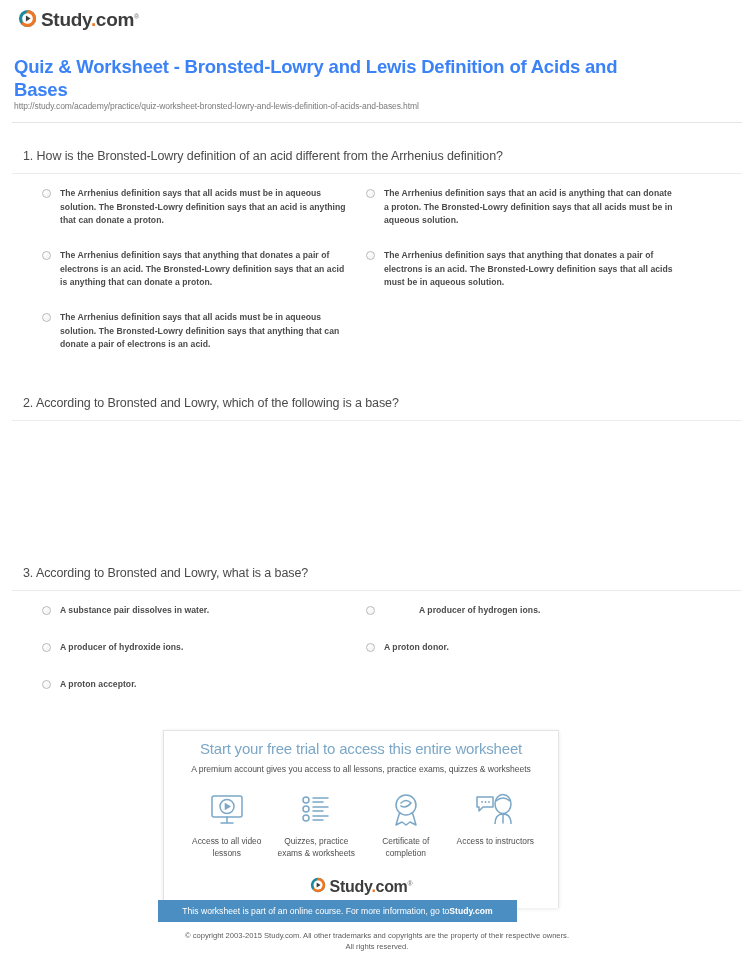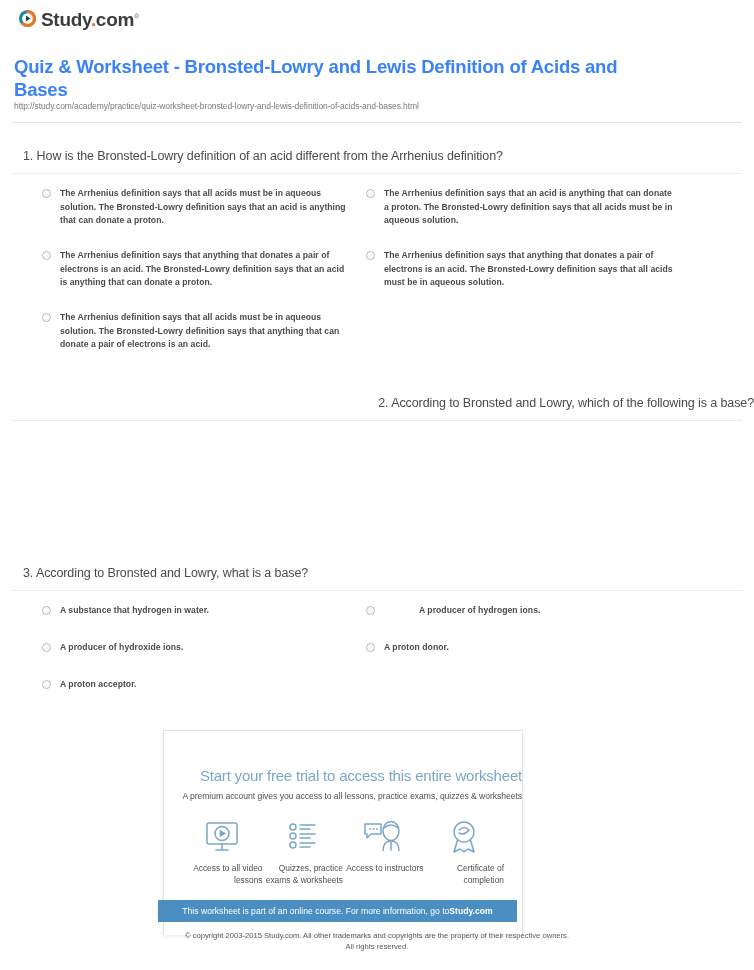--- a/index.html
+++ b/index.html
@@ -105,27 +105,27 @@
     line-height: 13.5px;
     color: #4b4b4b;
     letter-spacing: 0.05px;
   }
 
   
   .promo {
     position: absolute;
     left: 163px;
     top: 730px;
-    width: 360px;
+    width: 396px;
     background: #ffffff;
     border: 1px solid #e3e3e3;
     border-bottom: none;
     box-shadow: 0 1px 4px rgba(0,0,0,0.09);
-    text-align: right;
-    padding-top: 36px;
+    text-align: center;
+    padding-top: 9px;
   }
   .promo-title {
     font-size: 15px;
     color: #7ba7c7;
     letter-spacing: -0.2px;
   }
   .promo-sub {
     margin-top: 7px;
     font-size: 8.6px;
     color: #4f4f4f;
@@ -230,33 +230,33 @@
         <span class="radio"></span>
         <span class="opt-label">The Arrhenius definition says that an acid is anything that can donate a proton. The Bronsted-Lowry definition says that all acids must be in aqueous solution.</span>
       </div>
       <div class="opt" style="left:366px; top:62px; width:312px;">
         <span class="radio"></span>
         <span class="opt-label">The Arrhenius definition says that anything that donates a pair of electrons is an acid. The Bronsted-Lowry definition says that all acids must be in aqueous solution.</span>
       </div>
     </div>
   </div>
 
-  <div class="question-block" style="top:396px;text-align:right;">
+  <div class="question-block" style="top:396px;">
     <div class="q-text">2. According to Bronsted and Lowry, which of the following is a base?</div>
     <div class="q-rule"></div>
   </div>
 
   <div class="question-block" style="top:566px;">
     <div class="q-text">3. According to Bronsted and Lowry, what is a base?</div>
     <div class="q-rule"></div>
     <div class="opts" style="height:110px;">
 
       <div class="opt" style="left:42px; top:0px;">
         <span class="radio"></span>
-        <span class="opt-label">A substance that hydrogen in water.</span>
+        <span class="opt-label">A substance pair dissolves in water.</span>
       </div>
       <div class="opt" style="left:42px; top:37px;">
         <span class="radio"></span>
         <span class="opt-label">A producer of hydroxide ions.</span>
       </div>
       <div class="opt" style="left:42px; top:74px;">
         <span class="radio"></span>
         <span class="opt-label">A proton acceptor.</span>
       </div>
 
@@ -292,48 +292,48 @@
       <div class="feature">
         <div class="feature-icon">
           <svg width="40" height="36" viewBox="0 0 40 36" fill="none" stroke="#7ba7c7" stroke-width="1.5">
             <circle cx="10" cy="8" r="3"></circle>
             <circle cx="10" cy="17" r="3"></circle>
             <circle cx="10" cy="26" r="3"></circle>
             <path d="M17 6 H32 M17 10 H27 M17 15 H32 M17 19 H27 M17 24 H32 M17 28 H27" stroke-linecap="round"></path>
           </svg>
         </div>
         <div class="feature-label">Quizzes, practice exams &amp; worksheets</div>
+      </div>
+
+      <div class="feature">
+        <div class="feature-icon">
+          <svg width="40" height="36" viewBox="0 0 40 36" fill="none" stroke="#7ba7c7" stroke-width="1.5">
+            <circle cx="20" cy="13" r="10"></circle>
+            <path d="M15 11 Q20 6 25 11 Q20 17 15 14" stroke-linecap="round"></path>
+            <path d="M13.5 21 L10 33 L16 30 L20 33 L24 30 L30 33 L26.5 21" stroke-linejoin="round"></path>
+          </svg>
+        </div>
+        <div class="feature-label">Certificate of completion</div>
       </div>
 
       <div class="feature">
         <div class="feature-icon">
           <svg width="42" height="36" viewBox="0 0 42 36" fill="none" stroke="#7ba7c7" stroke-width="1.5">
             <path d="M3 5 H19 V15 H9 L5 19 V15 H3 Z" stroke-linejoin="round"></path>
             <circle cx="8" cy="10" r="0.9" fill="#7ba7c7" stroke="none"></circle>
             <circle cx="11.5" cy="10" r="0.9" fill="#7ba7c7" stroke="none"></circle>
             <circle cx="15" cy="10" r="0.9" fill="#7ba7c7" stroke="none"></circle>
             <ellipse cx="29" cy="12" rx="8" ry="9.5"></ellipse>
             <path d="M22 9 Q29 3 36 9" stroke-linecap="round"></path>
             <path d="M21 32 Q21 22 29 22 Q37 22 37 32" stroke-linejoin="round"></path>
             <path d="M29 22 L29 31" stroke-linecap="round"></path>
           </svg>
         </div>
         <div class="feature-label">Access to instructors</div>
       </div>
-
-      <div class="feature">
-        <div class="feature-icon">
-          <svg width="40" height="36" viewBox="0 0 40 36" fill="none" stroke="#7ba7c7" stroke-width="1.5">
-            <circle cx="20" cy="13" r="10"></circle>
-            <path d="M15 11 Q20 6 25 11 Q20 17 15 14" stroke-linecap="round"></path>
-            <path d="M13.5 21 L10 33 L16 30 L20 33 L24 30 L30 33 L26.5 21" stroke-linejoin="round"></path>
-          </svg>
-        </div>
-        <div class="feature-label">Certificate of completion</div>
-      </div>
     </div>
 
     <div class="promo-brand">
       <span class="brand-mark">
         <svg viewBox="0 0 20 20" width="16" height="16">
           <circle cx="10" cy="10" r="9" fill="#1b8a9e"></circle>
           <path d="M10 1 A9 9 0 0 1 10 19 A9 9 0 0 1 3.6 16.4 Z" fill="#ef7622"></path>
           <circle cx="10" cy="10" r="5.6" fill="#ffffff"></circle>
           <path d="M8.3 6.9 L13.2 10 L8.3 13.1 Z" fill="#3d3d3d"></path>
         </svg>

